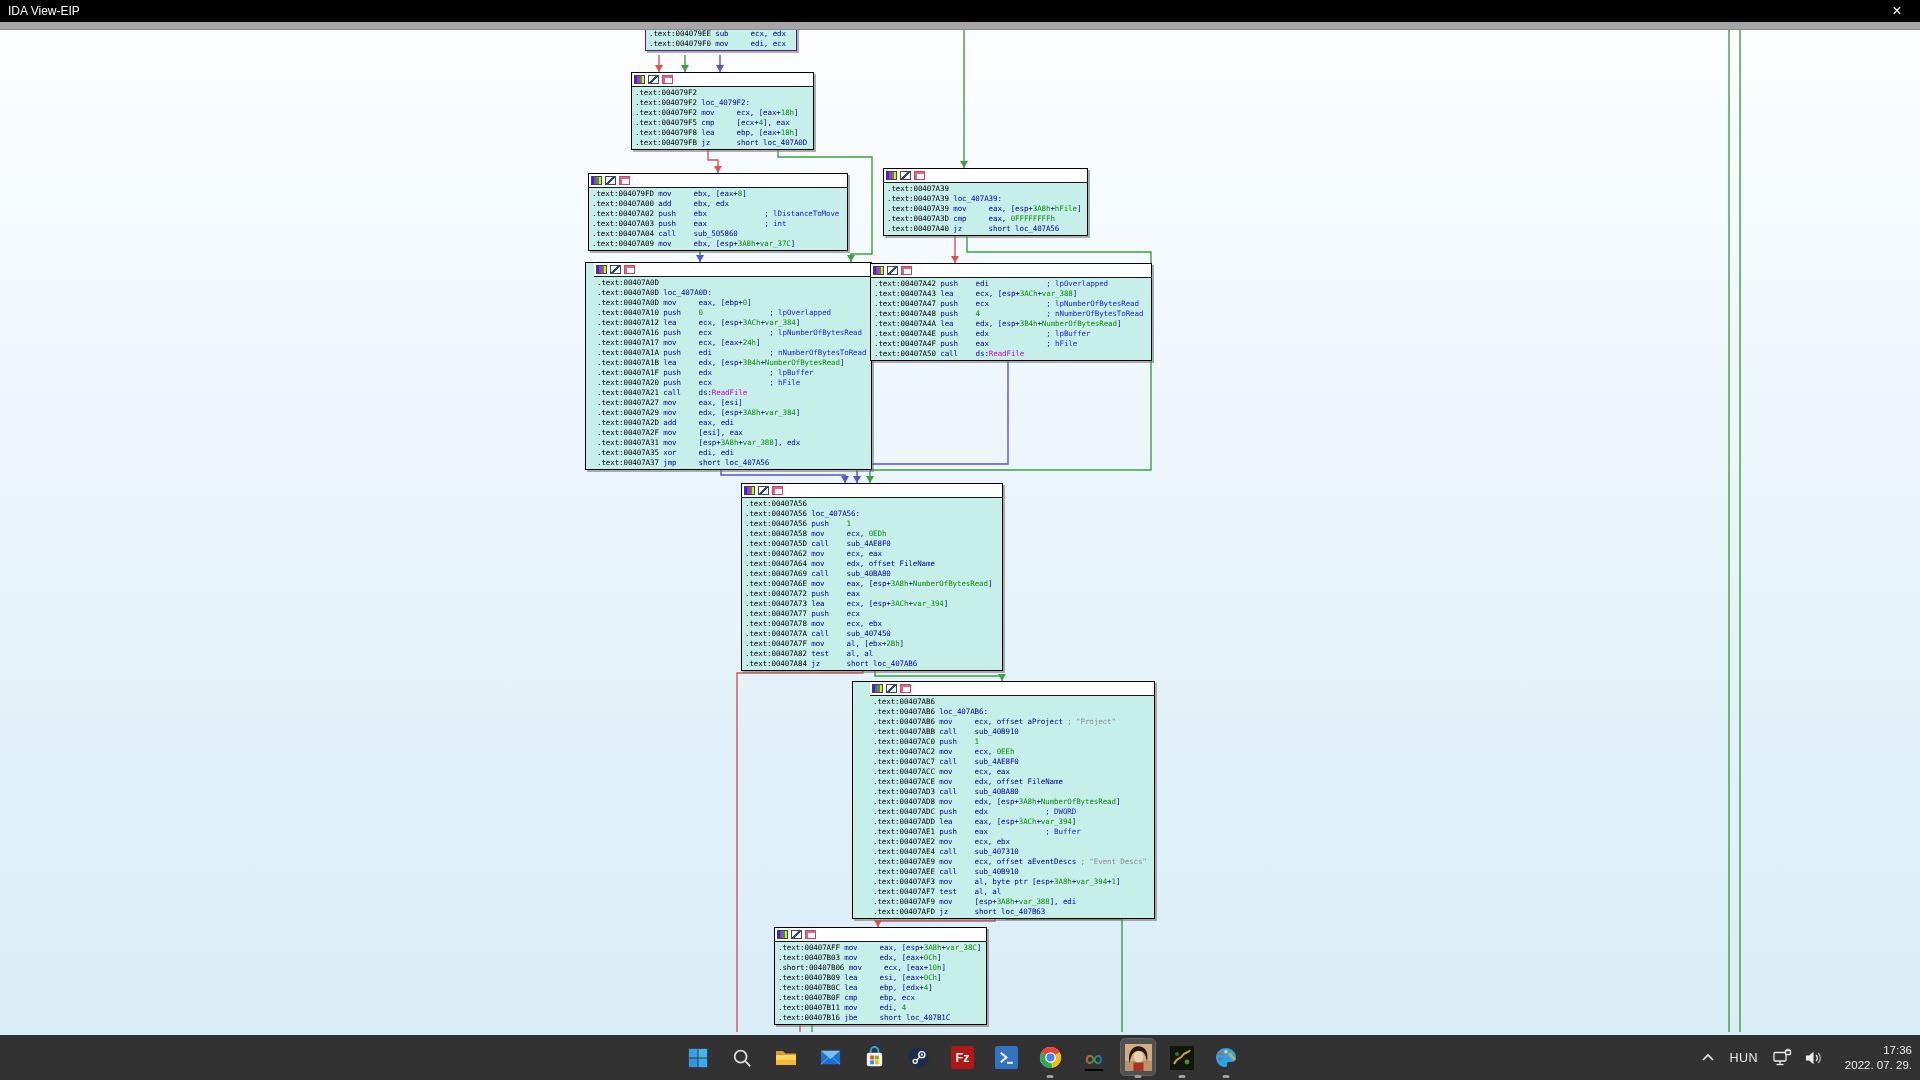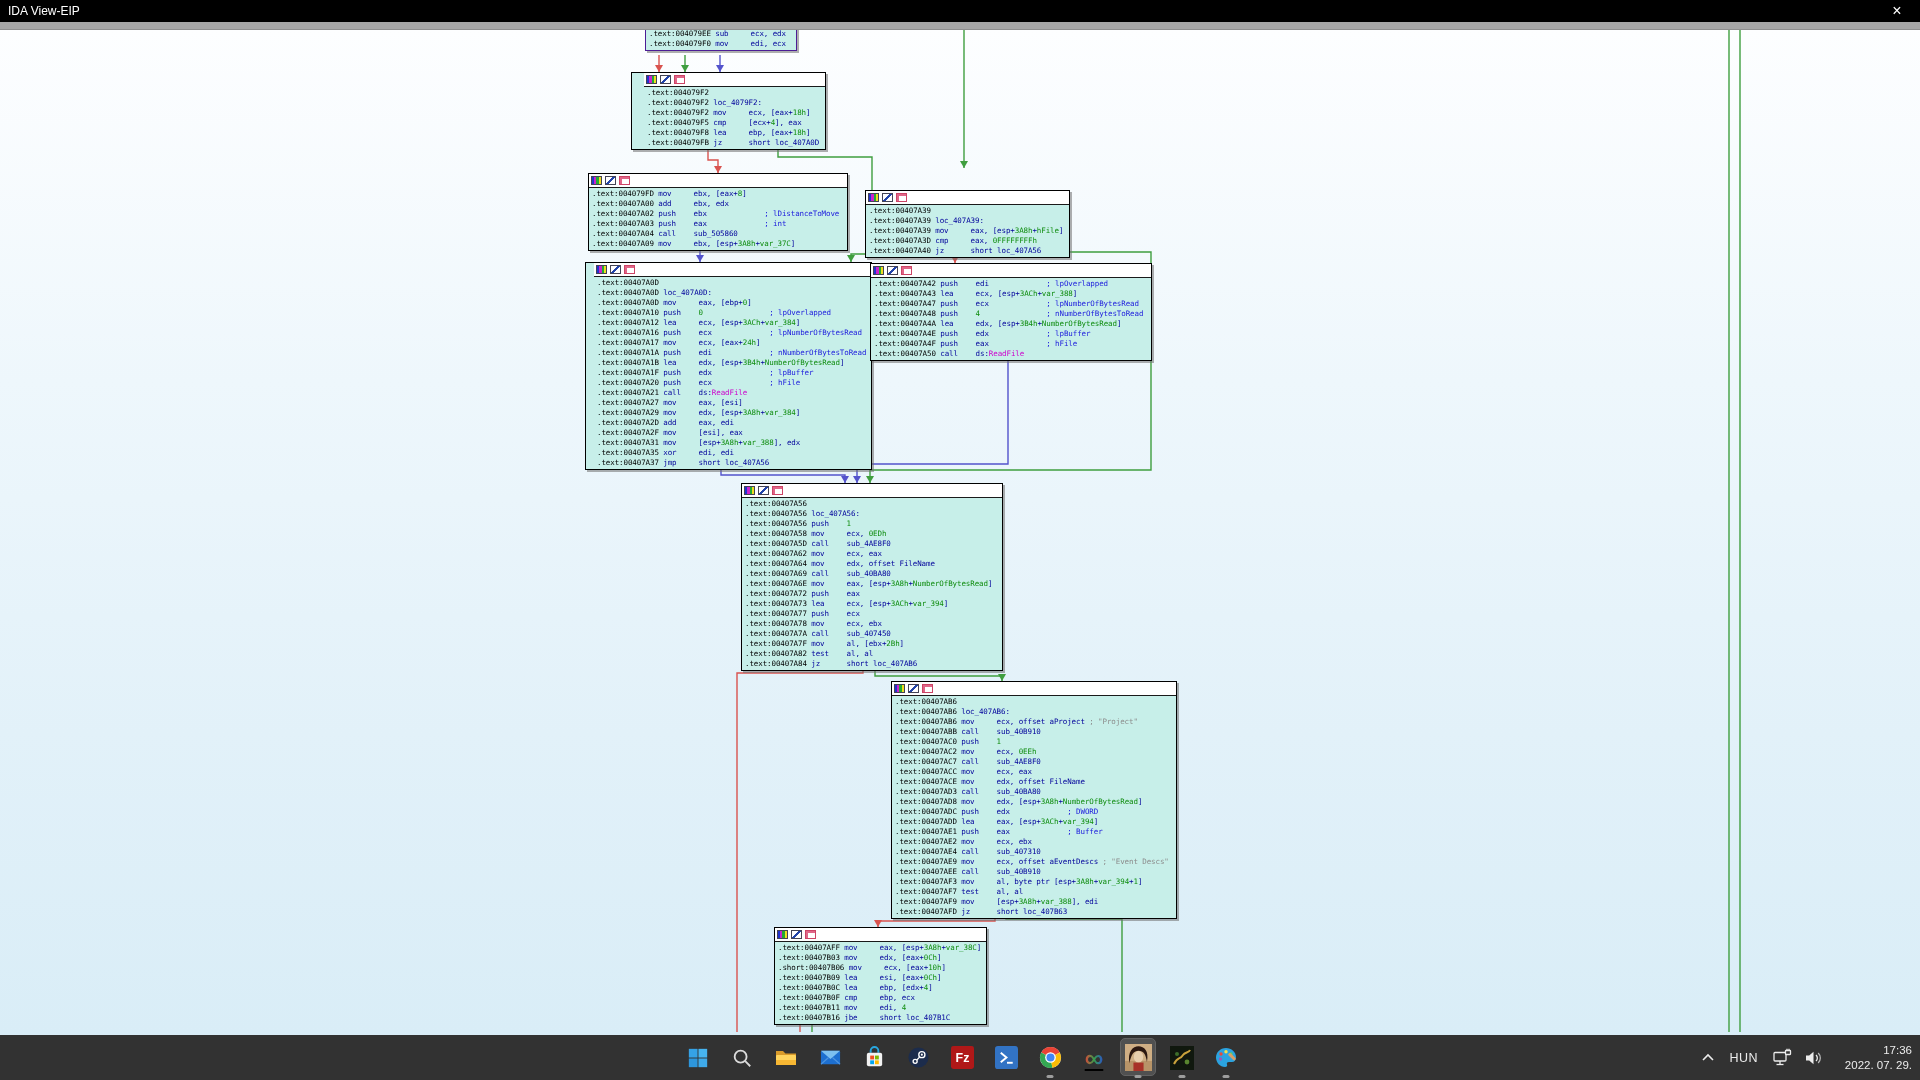--- a/index.html
+++ b/index.html
@@ -134,21 +134,21 @@
       <polyline points="812,1022 812,1032" fill="none" stroke="#3f9e3f" stroke-width="1.4"></polyline>
     </g>
   </svg>
 <div id="nodes">
     <div class="node current" style="left: 645px; top: 27px; width: 150px;">
       <div class="nbody">
         <div class="ln"><span class="addr">.text:004079EE </span>sub     ecx, edx</div>
         <div class="ln"><span class="addr">.text:004079F0 </span>mov     edi, ecx</div>
       </div>
     </div>
-    <div class="node" style="left: 631px; top: 72px; width: 181px; padding-left: 12px;">
+    <div class="node" style="left: 631px; top: 72px; width: 181px;">
       <div class="ntitle">
         <span class="nicon colors"></span>
         <span class="nicon pencil"></span>
         <span class="nicon badge"></span>
       </div>
       <div class="nbody">
         <div class="ln"><span class="addr">.text:004079F2</span></div>
         <div class="ln"><span class="addr">.text:004079F2 </span>loc_4079F2:</div>
         <div class="ln"><span class="addr">.text:004079F2 </span>mov     ecx, [eax+<span class="num">18h</span>]</div>
         <div class="ln"><span class="addr">.text:004079F5 </span>cmp     [ecx+<span class="num">4</span>], eax</div>
@@ -164,21 +164,21 @@
       </div>
       <div class="nbody">
         <div class="ln"><span class="addr">.text:004079FD </span>mov     ebx, [eax+<span class="num">8</span>]</div>
         <div class="ln"><span class="addr">.text:00407A00 </span>add     ebx, edx</div>
         <div class="ln"><span class="addr">.text:00407A02 </span>push    ebx             <span class="com">; lDistanceToMove</span></div>
         <div class="ln"><span class="addr">.text:00407A03 </span>push    eax             <span class="com">; int</span></div>
         <div class="ln"><span class="addr">.text:00407A04 </span>call    sub_505860</div>
         <div class="ln"><span class="addr">.text:00407A09 </span>mov     ebx, [esp+<span class="num">3A8h</span>+<span class="num">var_37C</span>]</div>
       </div>
     </div>
-    <div class="node" style="left: 865px; top: 168px; width: 203px; margin-top: 22px;">
+    <div class="node" style="left: 883px; top: 168px; width: 203px;">
       <div class="ntitle">
         <span class="nicon colors"></span>
         <span class="nicon pencil"></span>
         <span class="nicon badge"></span>
       </div>
       <div class="nbody">
         <div class="ln"><span class="addr">.text:00407A39</span></div>
         <div class="ln"><span class="addr">.text:00407A39 </span>loc_407A39:</div>
         <div class="ln"><span class="addr">.text:00407A39 </span>mov     eax, [esp+<span class="num">3A8h</span>+<span class="num">hFile</span>]</div>
         <div class="ln"><span class="addr">.text:00407A3D </span>cmp     eax, <span class="num">0FFFFFFFFh</span></div>
@@ -249,21 +249,21 @@
         <div class="ln"><span class="addr">.text:00407A72 </span>push    eax</div>
         <div class="ln"><span class="addr">.text:00407A73 </span>lea     ecx, [esp+<span class="num">3ACh</span>+<span class="num">var_394</span>]</div>
         <div class="ln"><span class="addr">.text:00407A77 </span>push    ecx</div>
         <div class="ln"><span class="addr">.text:00407A78 </span>mov     ecx, ebx</div>
         <div class="ln"><span class="addr">.text:00407A7A </span>call    sub_407450</div>
         <div class="ln"><span class="addr">.text:00407A7F </span>mov     al, [ebx+<span class="num">2Bh</span>]</div>
         <div class="ln"><span class="addr">.text:00407A82 </span>test    al, al</div>
         <div class="ln"><span class="addr">.text:00407A84 </span>jz      short loc_407AB6</div>
       </div>
     </div>
-    <div class="node" style="left: 891px; top: 681px; width: 284px;">
+    <div class="node" style="left: 852px; top: 681px; width: 284px; padding-left: 17px;">
       <div class="ntitle">
         <span class="nicon colors"></span>
         <span class="nicon pencil"></span>
         <span class="nicon badge"></span>
       </div>
       <div class="nbody">
         <div class="ln"><span class="addr">.text:00407AB6</span></div>
         <div class="ln"><span class="addr">.text:00407AB6 </span>loc_407AB6:</div>
         <div class="ln"><span class="addr">.text:00407AB6 </span>mov     ecx, offset aProject <span class="strc">; "Project"</span></div>
         <div class="ln"><span class="addr">.text:00407ABB </span>call    sub_40B910</div>

